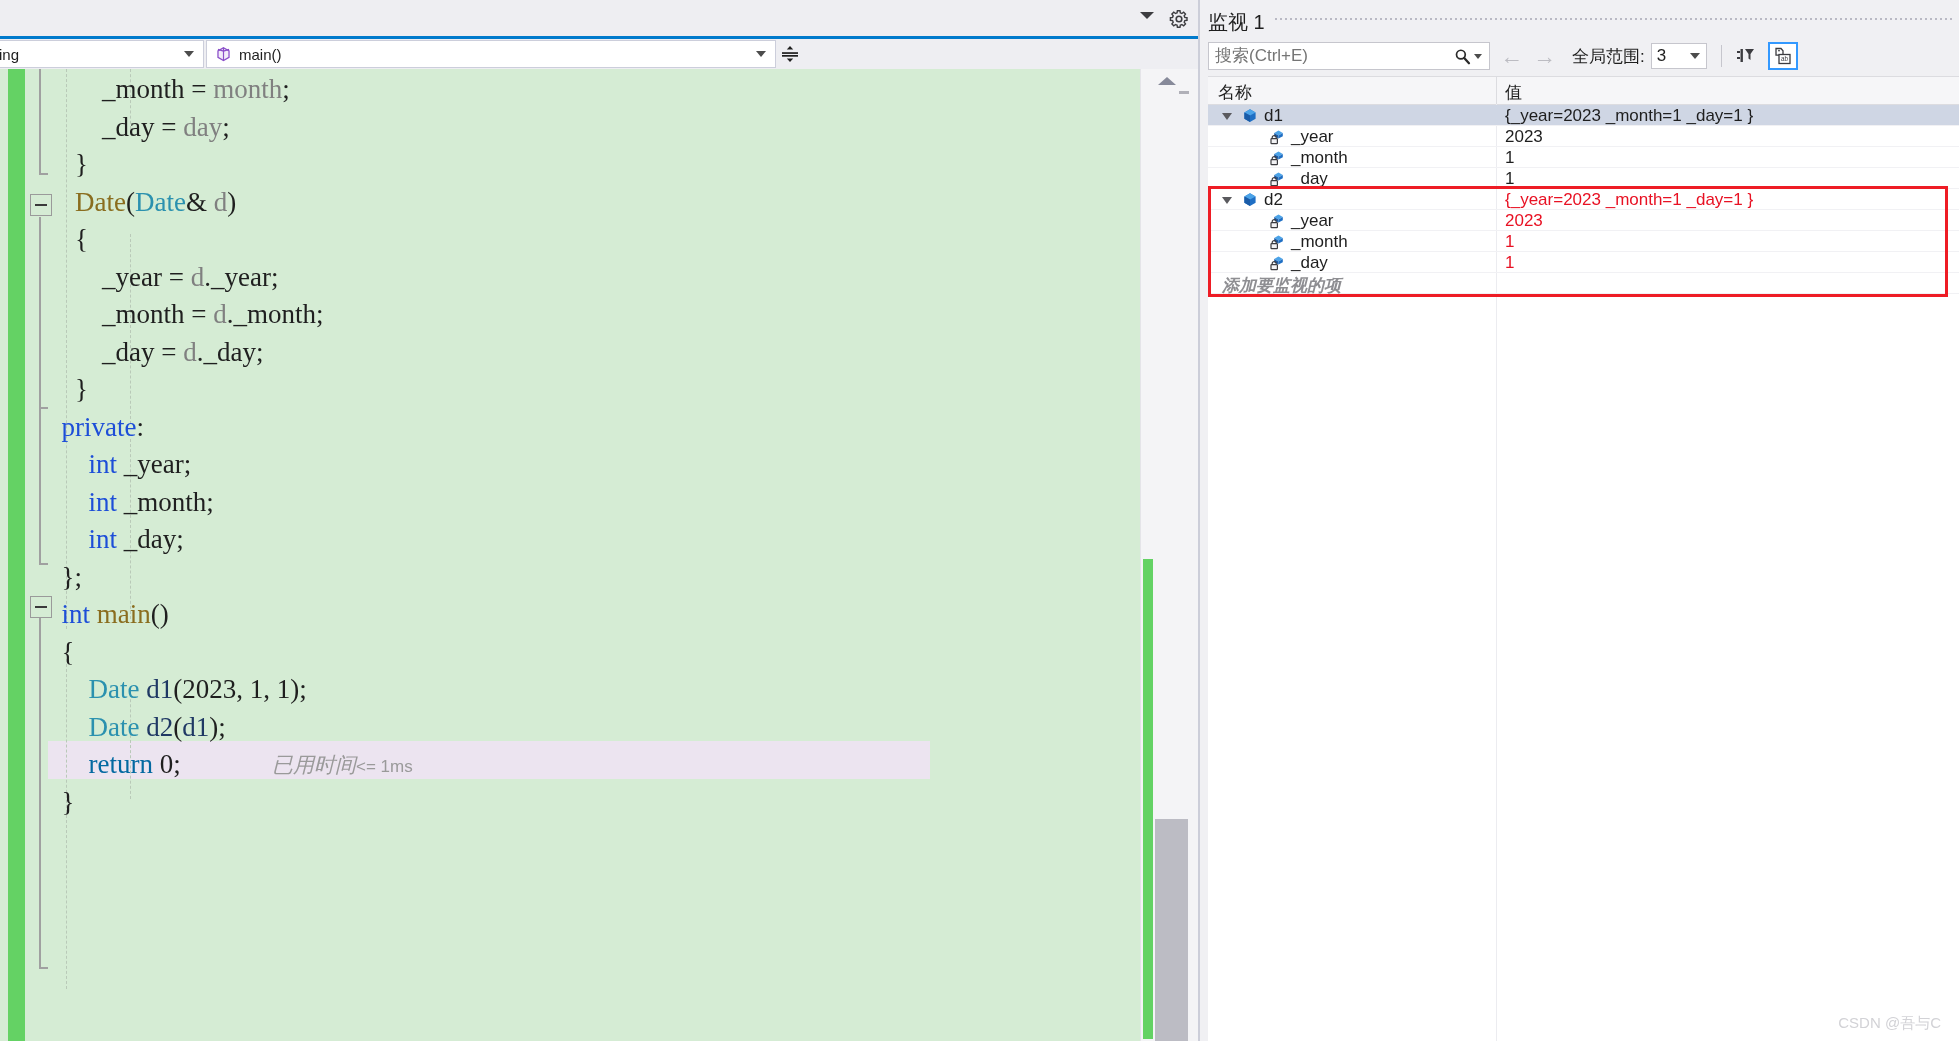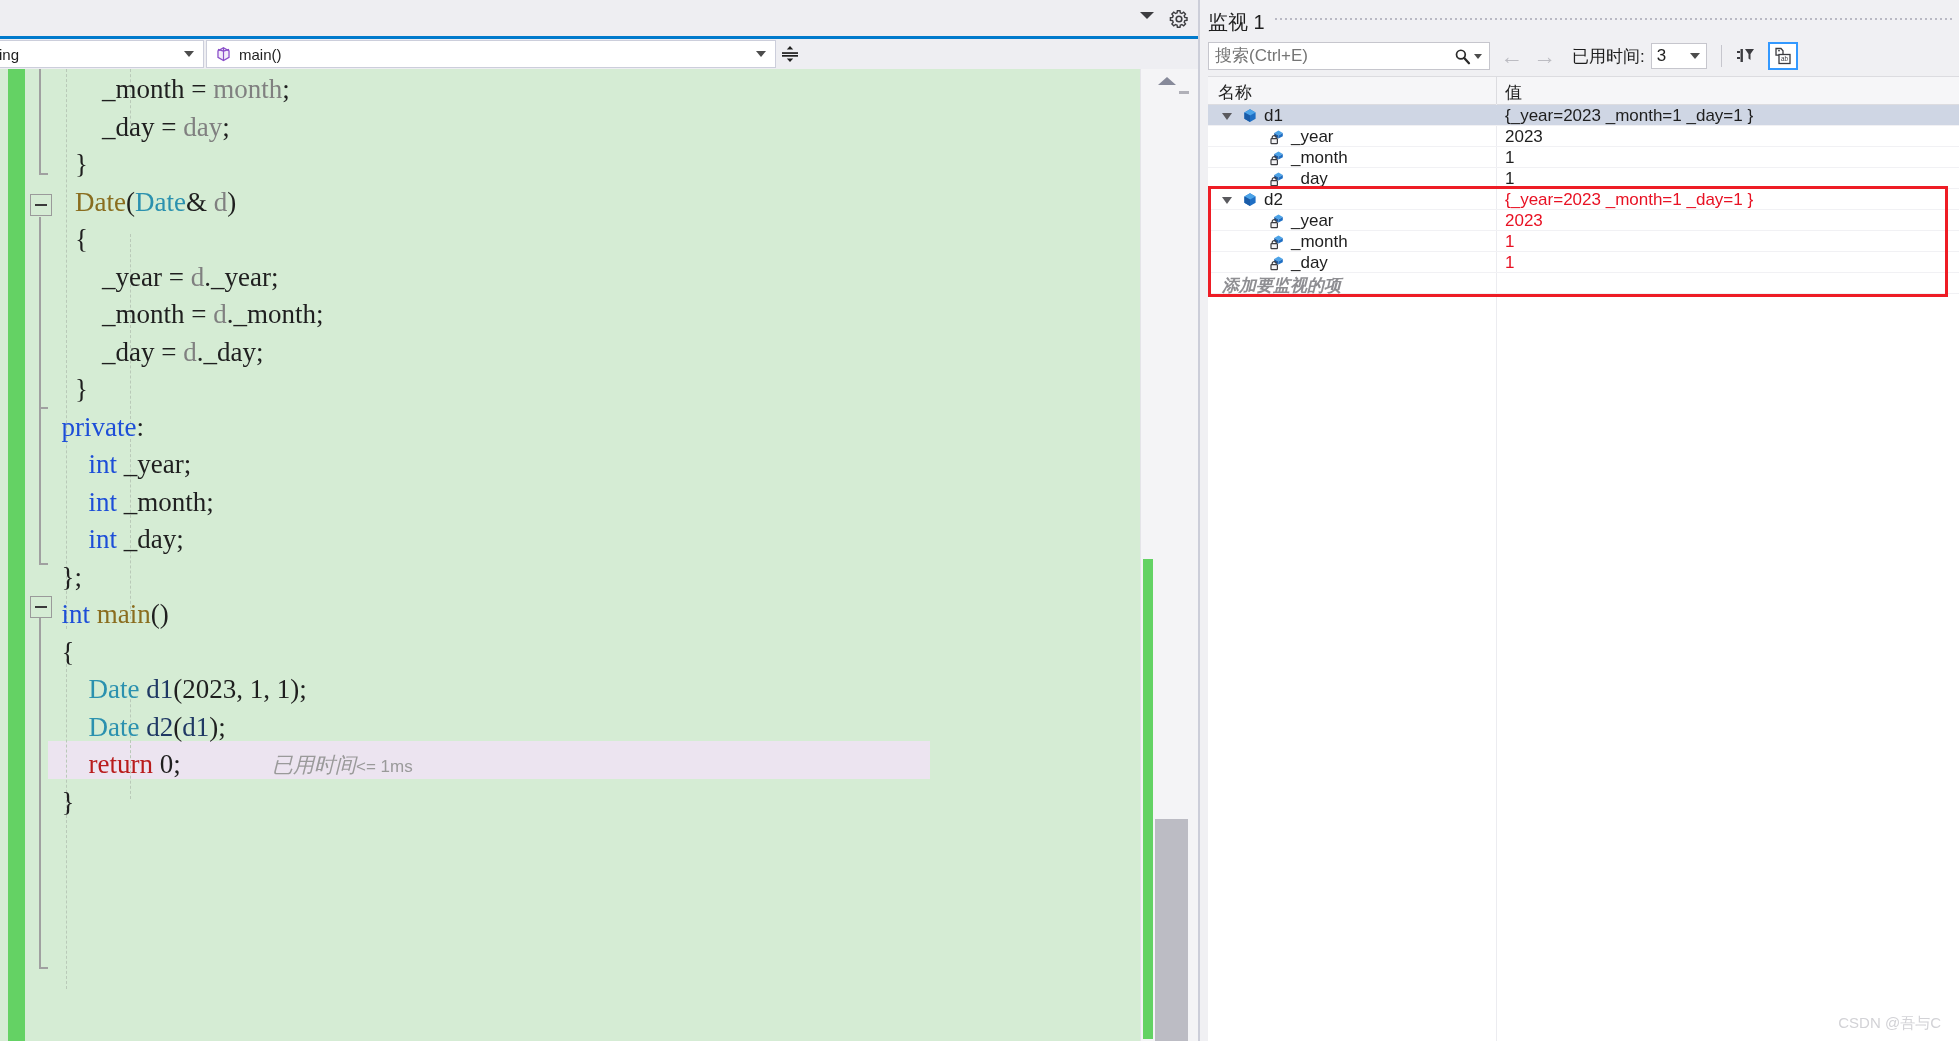--- a/index.html
+++ b/index.html
@@ -124,21 +124,21 @@
     height: 37.5px;
     display: block;
     white-space: pre;
   }
   .tok-plain   { color: #1f1f1f; }
   .tok-kw      { color: #1d4ed8; }
   .tok-type    { color: #2b91af; }
   .tok-func    { color: #8a6d1f; }
   .tok-var     { color: #808080; }
   .tok-local   { color: #1f3864; }
-  .tok-ctrl    { color: #b91c1c; }
+  .tok-ctrl    { color: #0369a1; }
   .tok-num     { color: #1f1f1f; }
   .tok-punct   { color: #1f1f1f; }
 
   #current-line-highlight {
     position: absolute; left: 48px; top: 672px;
     width: 882px; height: 38px;
     background: #ece4f0;
   }
   #elapsed-hint {
     position: absolute; left: 272px; top: 682px;
@@ -440,21 +440,21 @@
       <div id="watch-search-box">
         <input id="watch-search-input" type="text" placeholder="搜索(Ctrl+E)" style="">
         <svg id="search-magnifier" viewBox="0 0 20 20">
           <circle cx="8.3" cy="8" r="4.6" fill="none" stroke="#2b2b2b" stroke-width="1.8"></circle>
           <path d="M11.8 11.5l5 5.6" stroke="#2b2b2b" stroke-width="2.4" stroke-linecap="round"></path>
         </svg>
         <span id="search-drop-caret"></span>
       </div>
       <span class="nav-arrow">←</span>
       <span class="nav-arrow">→</span>
-      <span id="search-depth-label">已用时间:</span>
+      <span id="search-depth-label">全局范围:</span>
       <div id="search-depth-combo">
         <span id="search-depth-value">3</span>
         <span class="combo-caret" style="margin-right:6px;"></span>
       </div>
       <div id="toolbar-sep"></div>
       <div class="tb-btn">
         <svg width="22" height="22" viewBox="0 0 22 22">
           <rect x="3" y="6" width="3" height="2" fill="#3c3c40"></rect>
           <rect x="3" y="12" width="3" height="2" fill="#3c3c40"></rect>
           <rect x="6.5" y="4" width="2.4" height="13" fill="#3c3c40"></rect>

